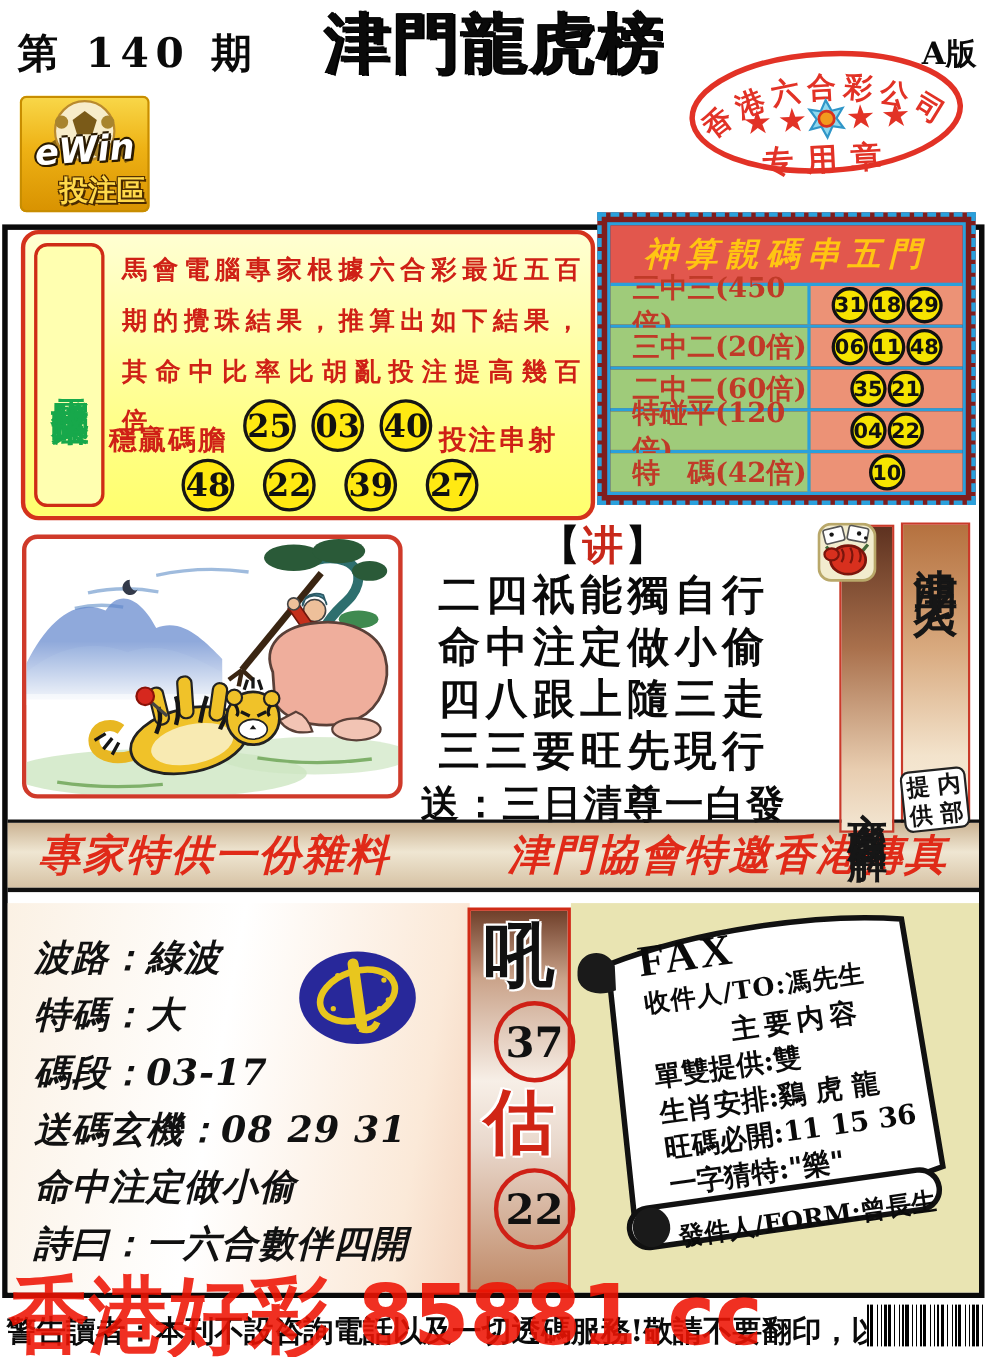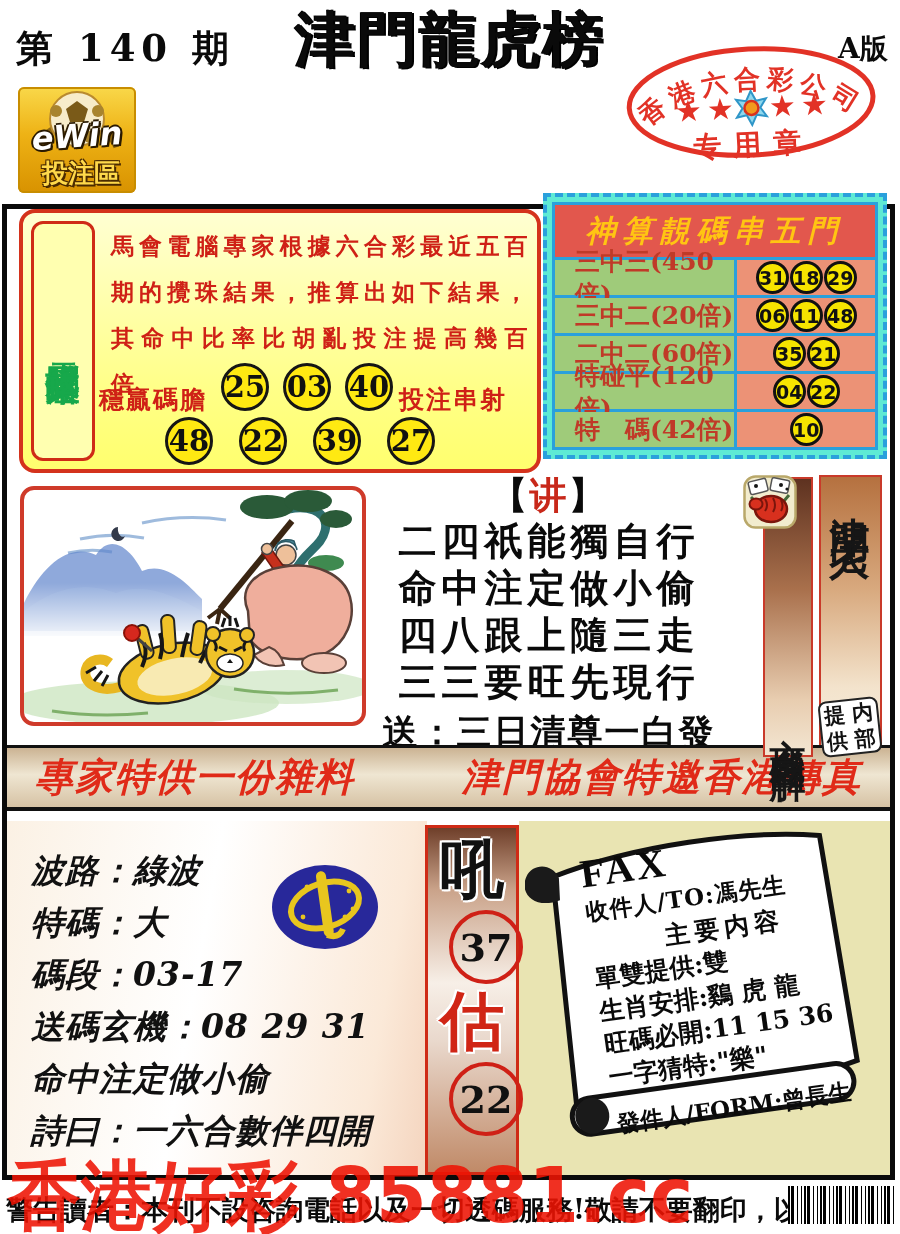--- a/index.html
+++ b/index.html
@@ -11,21 +11,21 @@
   .main-title{position:absolute;left:240px;top:0px;width:420px;text-align:center;font-weight:900;font-size:60px;color:#0a0a0a;letter-spacing:2px;text-shadow:2px 1px 0 #000,-1px 0 0 #000;}
   .edition{position:absolute;left:838px;top:30px;font-weight:700;font-size:28px;color:#0a0a0a;}
   .stamp{position:absolute;left:622px;top:28px;width:258px;height:140px;}
 
   .ewin{position:absolute;left:18px;top:87px;width:118px;height:106px;border-radius:6px;
         background:linear-gradient(180deg,#f9d84a 0%,#eeb215 45%,#d89200 100%);box-shadow:0 0 0 2px #c88d00 inset;}
   .ewin-ball{position:absolute;left:50%;top:2px;transform:translateX(-50%);width:96px;height:62px;}
   .ewin-name{position:absolute;left:0;top:30px;width:100%;text-align:center;font-family:"DejaVu Sans","Liberation Sans",sans-serif;
              font-style:italic;font-weight:900;font-size:32px;color:#fff;transform:rotate(-4deg);
              text-shadow:2px 2px 0 #2a1a00,-2px 0 0 #2a1a00,0 -2px 0 #2a1a00,2px 0 0 #2a1a00,0 2px 0 #2a1a00;}
-  .ewin-sub{position:absolute;left:4px;bottom:2px;width:100%;text-align:center;font-weight:900;font-size:26px;color:#ffd94a;
+  .ewin-sub{position:absolute;left:16px;bottom:2px;width:100%;text-align:center;font-weight:900;font-size:26px;color:#ffd94a;
             text-shadow:2px 2px 0 #4a2a00,-1px -1px 0 #4a2a00,1px -1px 0 #4a2a00,-1px 1px 0 #4a2a00;}
 
   
   .frame{position:absolute;left:2px;top:204px;width:893px;height:976px;border:5px solid #0a0a0a;box-sizing:border-box;background:#fff;}
 
   
   .strategy{position:absolute;left:12px;top:0px;width:522px;height:264px;box-sizing:border-box;
             background:linear-gradient(180deg,#ffffd2 0%,#ffff86 70%,#ffff6e 100%);
             border:4px solid #d4321c;border-radius:16px;}
   .side-label{position:absolute;left:8px;top:8px;width:64px;height:240px;background:#ffffb0;border:3px solid #cf2b16;border-radius:12px;
@@ -36,21 +36,21 @@
   .bet-row1{position:absolute;left:76px;top:144px;width:440px;display:flex;align-items:center;}
   .bet-row2{position:absolute;left:142px;top:204px;display:flex;gap:26px;}
   .bet-label{font-weight:900;font-size:25px;color:#cf2016;letter-spacing:2px;margin-top:26px;}
   .bet-suffix{font-weight:900;font-size:25px;color:#cf2016;letter-spacing:2px;margin-top:26px;margin-left:6px;}
   .ball{width:48px;height:48px;border-radius:50%;background:#ffe912;border:3px solid #151515;box-sizing:border-box;
         display:flex;align-items:center;justify-content:center;font-weight:900;font-size:29px;color:#111;}
   .bet-row1 .ball{margin-left:14px;}
 
   
   .pred{position:absolute;left:536px;top:-16px;width:344px;height:266px;box-sizing:border-box;
-        border:4px dashed #2aa0dc;padding:5px;background:#5eead4;}
+        border:4px dashed #2aa0dc;padding:5px;background:#7f1d1d;}
   .pred-inner{width:100%;height:100%;border:3px solid #2aa0dc;box-sizing:border-box;display:flex;flex-direction:column;}
   .pred-title{flex:0 0 52px;background:#e2574d;color:#ffc512;font-style:italic;font-weight:900;font-size:30px;
               display:flex;align-items:center;justify-content:center;letter-spacing:7px;border-bottom:3px solid #2aa0dc;}
   .pred-row{flex:1;display:flex;border-bottom:3px solid #2aa0dc;min-height:0;}
   .pred-row:last-child{border-bottom:none;}
   .pred-label{width:57%;background:#9fcb7a;color:#c03a28;font-weight:900;font-size:25px;display:flex;align-items:center;
               padding-left:20px;border-right:3px solid #2aa0dc;box-sizing:border-box;letter-spacing:0px;}
   .pred-balls{flex:1;background:#ec9276;display:flex;align-items:center;justify-content:center;gap:1px;}
   .sball{width:33px;height:33px;border-radius:50%;background:#f6e400;border:3px solid #111;box-sizing:border-box;
          display:flex;align-items:center;justify-content:center;font-weight:900;font-size:19px;color:#111;

